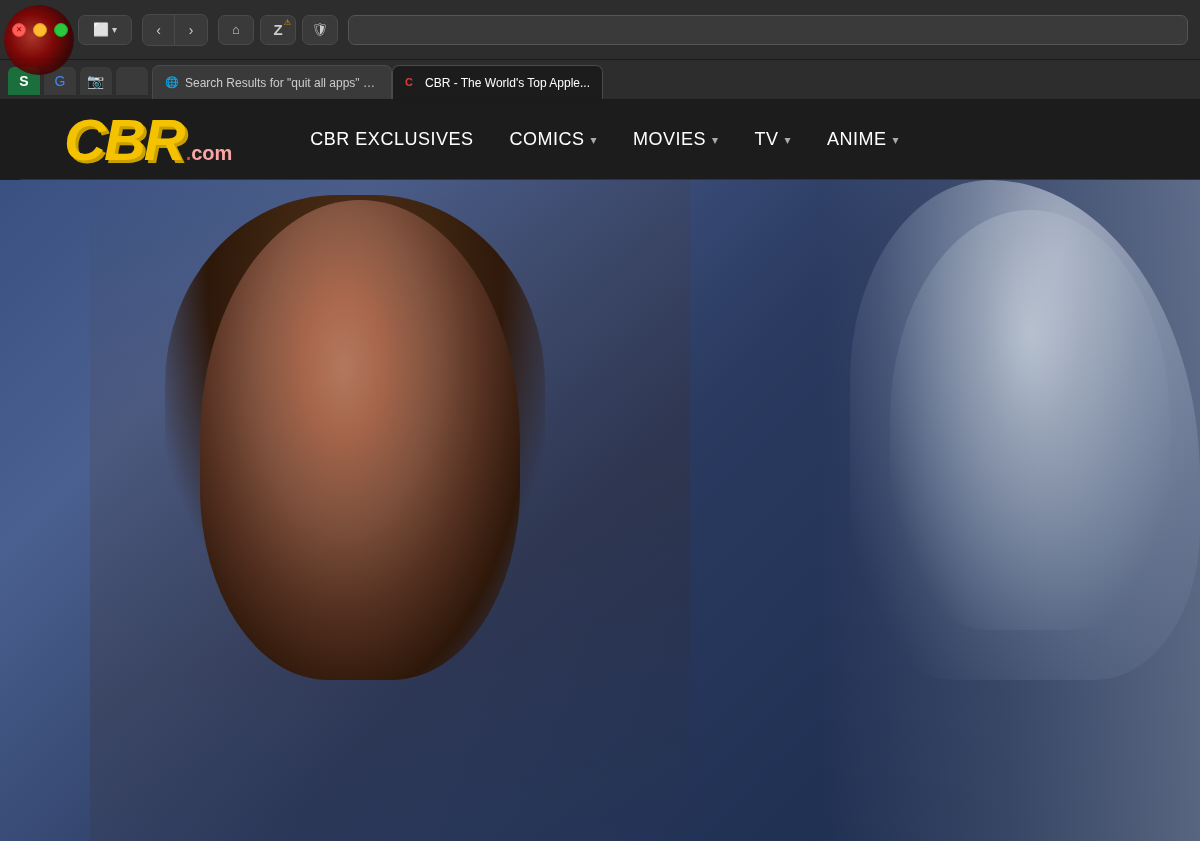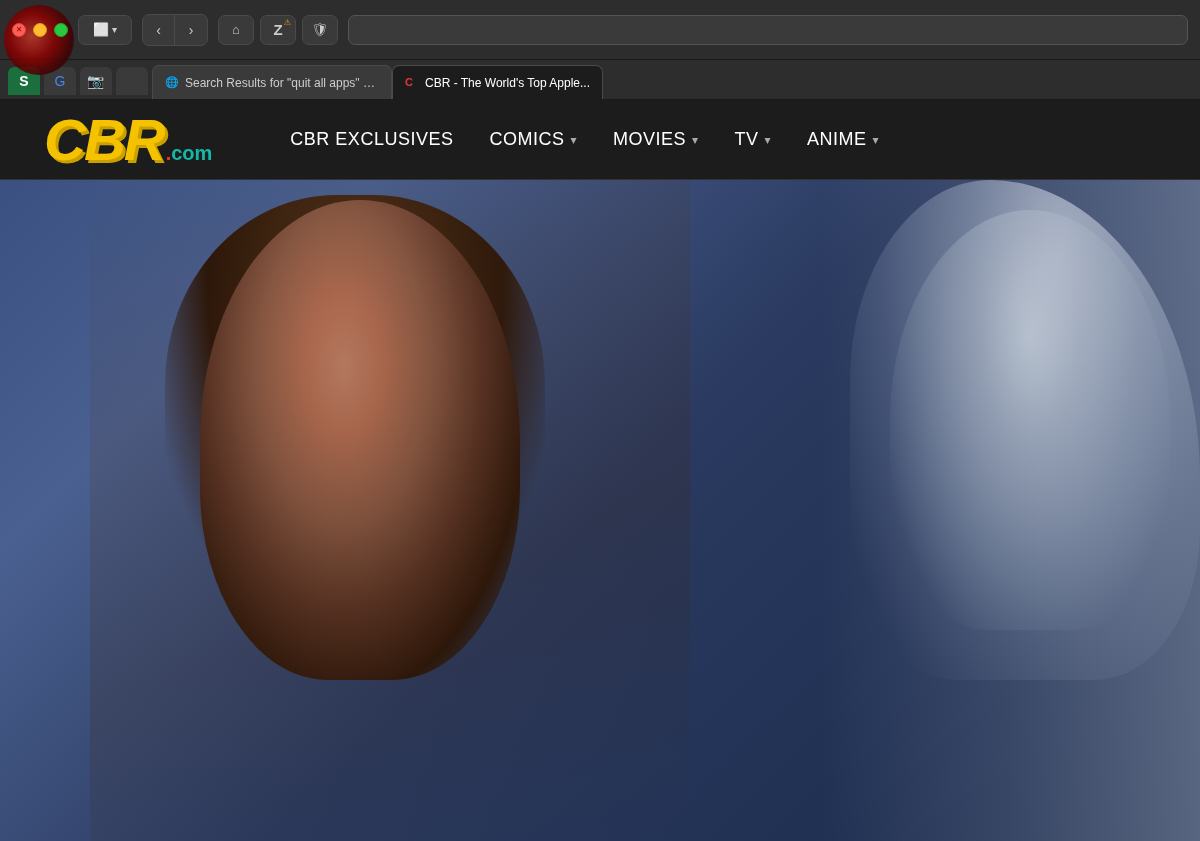--- a/index.html
+++ b/index.html
@@ -212,20 +212,21 @@
 
     
     .site-nav {
       background: #1c1c1c;
       height: 80px;
       display: flex;
       align-items: center;
       padding: 0 44px;
       gap: 0;
       border-bottom: 1px solid #333;
+      margin-left: 20px;
     }
     .cbr-logo {
       display: flex;
       align-items: baseline;
       margin-right: 60px;
       text-decoration: none;
     }
     .cbr-letters {
       font-size: 58px;
       font-weight: 900;
@@ -235,21 +236,21 @@
       letter-spacing: -2px;
       text-shadow: 3px 3px 0 #c9a000;
     }
     .cbr-dot-com {
       font-size: 20px;
       font-weight: 700;
       margin-left: 2px;
       line-height: 1;
     }
     .cbr-dot { color: #e53935; }
-    .cbr-com-text { color: #14b8a6; }
+    .cbr-com-text { color: #fca5a5; }
 
     .nav-menu {
       display: flex;
       align-items: center;
       gap: 0;
       list-style: none;
     }
     .nav-item {
       display: flex;
       align-items: center;

